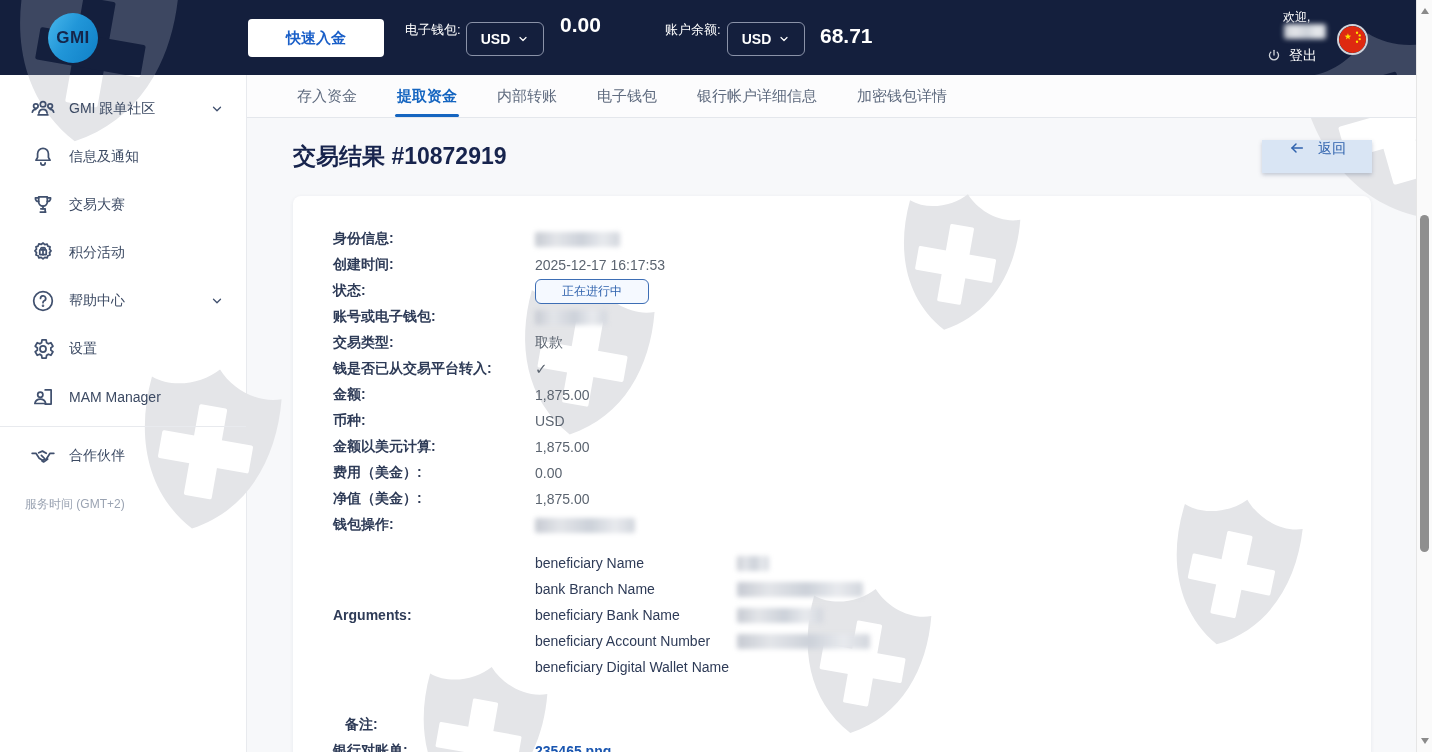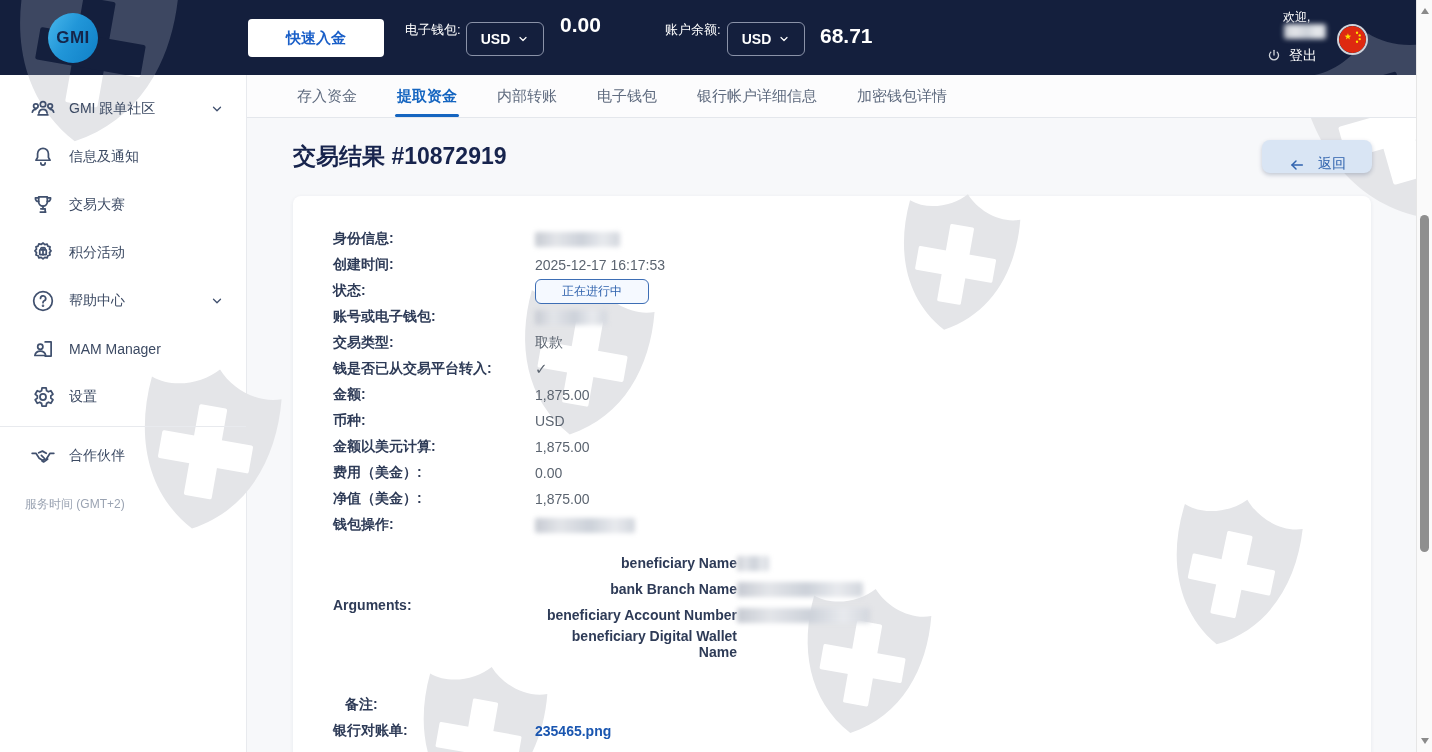--- a/index.html
+++ b/index.html
@@ -40,36 +40,36 @@
   svg.ln { stroke:#40506e; stroke-width:1.6; fill:none; stroke-linecap:round; stroke-linejoin:round; }
 
   
   .content-bg { position:absolute; left:247px; top:75px; width:1169px; height:677px; background:#f7f8fa; }
   .tabbar { position:absolute; left:247px; top:75px; width:1169px; height:43px; background:#fcfcfd; border-bottom:1px solid #e4e7ec; display:flex; align-items:stretch; padding-left:48px; gap:36px; z-index:6; }
   .tab { display:flex; align-items:center; color:#5f6b7f; font-size:15px; cursor:pointer; position:relative; padding:0 2px; }
   .tab.active { color:#1565c0; font-weight:bold; }
   .tab.active::after { content:""; position:absolute; left:0; right:0; bottom:0; height:3px; background:#1565c0; border-radius:2px; }
 
   .page-title { position:absolute; left:293px; top:141px; font-size:23px; font-weight:bold; color:#17244d; z-index:6; }
-  .back-btn { position:absolute; left:1262px; top:140px; width:110px; height:33px; background:#d9e5f4; border:none; border-radius:8px;
-              box-shadow:0 2px 4px rgba(40,60,100,.25); color:#2f62ad; font-size:14px; display:flex; align-items:flex-end; justify-content:center; gap:12px;
+  .back-btn { position:absolute; left:1262px; top:140px; width:110px; height:33px; background:#d9e5f4; border:none; border-radius:0;
+              box-shadow:0 2px 4px rgba(40,60,100,.25); color:#2f62ad; font-size:14px; display:flex; align-items:flex-start; justify-content:center; gap:12px;
               cursor:pointer; z-index:6; font-family:inherit; }
 
   .card { position:absolute; left:293px; top:196px; width:1078px; height:600px; background:#fff; border-radius:8px; box-shadow:0 1px 4px rgba(30,40,70,.07); }
   .card-inner { position:relative; z-index:6; padding:30px 40px 0 40px; }
   .drow { display:flex; align-items:center; min-height:26px; font-size:14px; }
   .drow .lbl { width:202px; flex:0 0 auto; font-weight:bold; color:#2e3b57; }
   .drow .val { color:#5b6470; }
   .badge { display:inline-block; border:1px solid #3d6eb5; color:#2f62ad; background:#f5f9ff; border-radius:6px; font-size:12px; padding:3px 26px; }
   .check { color:#8a9099; font-size:15px; }
   .redact { background:linear-gradient(90deg,#c6cad2,#e3e5e9 25%,#ccd1d9 55%,#e8eaee 80%,#d2d6dd); filter:blur(2.5px); border-radius:2px; height:15px; }
   .args { display:flex; margin-top:12px; }
   .args .lbl { width:202px; flex:0 0 auto; font-weight:bold; color:#2e3b57; font-size:14px; align-self:center; }
   .arg-row { display:flex; align-items:center; min-height:26px; font-size:14px; }
-  .arg-row .albl { width:202px; flex:0 0 auto; font-weight:bold; color:#2e3b57;text-align:right; }
+  .arg-row .albl { width:202px; flex:0 0 auto; font-weight:normal; color:#2e3b57; }
   .notes { margin-top:32px;margin-left:12px; }
   .link { color:#1a56b0; font-weight:bold; font-size:14px; text-decoration:none; cursor:pointer; }
 
   
   .scrollbar { position:absolute; right:0; top:0; width:16px; height:752px; background:#fafafa; border-left:1px solid #e6e6e6; z-index:20; }
   .sb-arrow { position:absolute; left:4px; width:0; height:0; border-left:4px solid transparent; border-right:4px solid transparent; cursor:pointer; }
   .sb-up { top:8px; border-bottom:6px solid #8a8a8a; }
   .sb-down { bottom:8px; border-top:6px solid #8a8a8a; }
   .sb-thumb { position:absolute; left:3px; top:215px; width:9px; height:337px; background:#8f8f8f; border-radius:5px; cursor:pointer; }
 </style>
@@ -225,32 +225,32 @@
         <path d="M9.7 9.6a2.4 2.4 0 1 1 3.4 2.2c-.8.4-1.1 1-1.1 1.8"></path>
         <circle cx="12" cy="16.4" r=".4" fill="#40506e"></circle>
       </svg>
     <span>帮助中心</span>
     <svg class="chev ln" viewBox="0 0 24 24" style="stroke-width:2.2">
         <path d="M6 9l6 6 6-6"></path>
       </svg>
   </div>
   <div class="side-item">
     <svg class="icn ln" viewBox="0 0 24 24">
+        <path d="M19.2 13a7.3 7.3 0 0 0 0-2l2-1.5-1.9-3.3-2.3 1a7.3 7.3 0 0 0-1.7-1L14.9 3.6h-3.8l-.4 2.6a7.3 7.3 0 0 0-1.7 1l-2.3-1-1.9 3.3 2 1.5a7.3 7.3 0 0 0 0 2l-2 1.5 1.9 3.3 2.3-1a7.3 7.3 0 0 0 1.7 1l.4 2.6h3.8l.4-2.6a7.3 7.3 0 0 0 1.7-1l2.3 1 1.9-3.3z"></path>
+        <circle cx="12" cy="12" r="2.8"></circle>
+      </svg>
+    <span>设置</span>
+  </div>
+  <div class="side-item">
+    <svg class="icn ln" viewBox="0 0 24 24">
         <path d="M14 5.5h5.5v13H14"></path>
         <circle cx="9.5" cy="10" r="2.4"></circle>
         <path d="M4.5 18c.5-2.5 2.4-4 5-4s4.5 1.5 5 4z"></path>
       </svg>
     <span>MAM Manager</span>
-  </div>
-  <div class="side-item">
-    <svg class="icn ln" viewBox="0 0 24 24">
-        <path d="M19.2 13a7.3 7.3 0 0 0 0-2l2-1.5-1.9-3.3-2.3 1a7.3 7.3 0 0 0-1.7-1L14.9 3.6h-3.8l-.4 2.6a7.3 7.3 0 0 0-1.7 1l-2.3-1-1.9 3.3 2 1.5a7.3 7.3 0 0 0 0 2l-2 1.5 1.9 3.3 2.3-1a7.3 7.3 0 0 0 1.7 1l.4 2.6h3.8l.4-2.6a7.3 7.3 0 0 0 1.7-1l2.3 1 1.9-3.3z"></path>
-        <circle cx="12" cy="12" r="2.8"></circle>
-      </svg>
-    <span>设置</span>
   </div>
   <div class="side-divider"></div>
   <div class="side-item">
     <svg class="icn ln" viewBox="0 0 24 24">
         <path d="M2 9.5h3.5l3 4.5 3 2 2.6-1-3.6-3.5"></path>
         <path d="M22 9.5h-3.5l-3.1 4.8"></path>
         <path d="M8 9l3.5-1.5L15 9.5"></path>
         <path d="M11 16.5l1.5 1 2-1.3 1.8-1.4"></path>
       </svg>
     <span>合作伙伴</span>
@@ -336,20 +336,24 @@
       <div>
         <div class="arg-row">
           <div class="albl">beneficiary Name</div>
           <div class="redact" style="width:32px"></div>
         </div>
         <div class="arg-row">
           <div class="albl">bank Branch Name</div>
           <div class="redact" style="width:126px"></div>
         </div>
         <div class="arg-row">
+          <div class="albl">beneficiary Bank Name</div>
+          <div class="redact" style="width:86px"></div>
+        </div>
+        <div class="arg-row">
           <div class="albl">beneficiary Account Number</div>
           <div class="redact" style="width:133px"></div>
         </div>
         <div class="arg-row">
           <div class="albl">beneficiary Digital Wallet Name</div>
         </div>
       </div>
     </div>
 
     <div class="drow notes">

